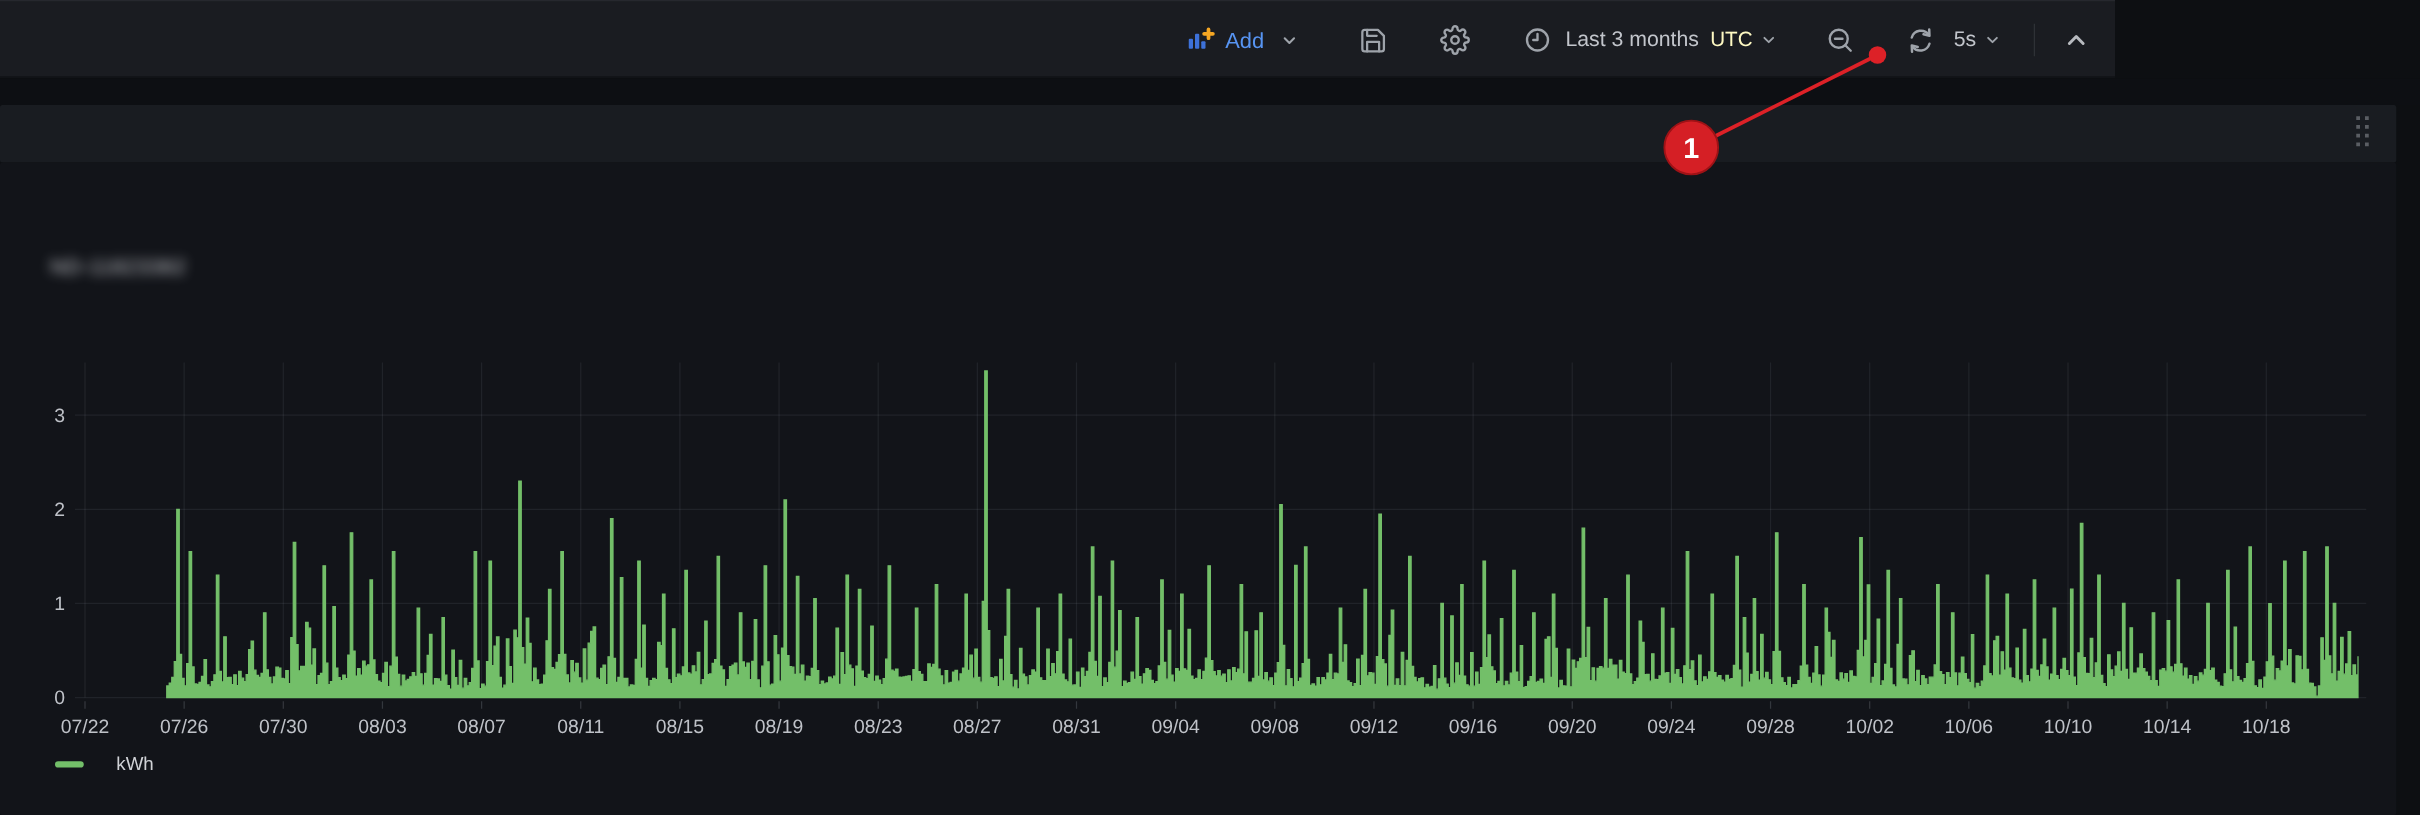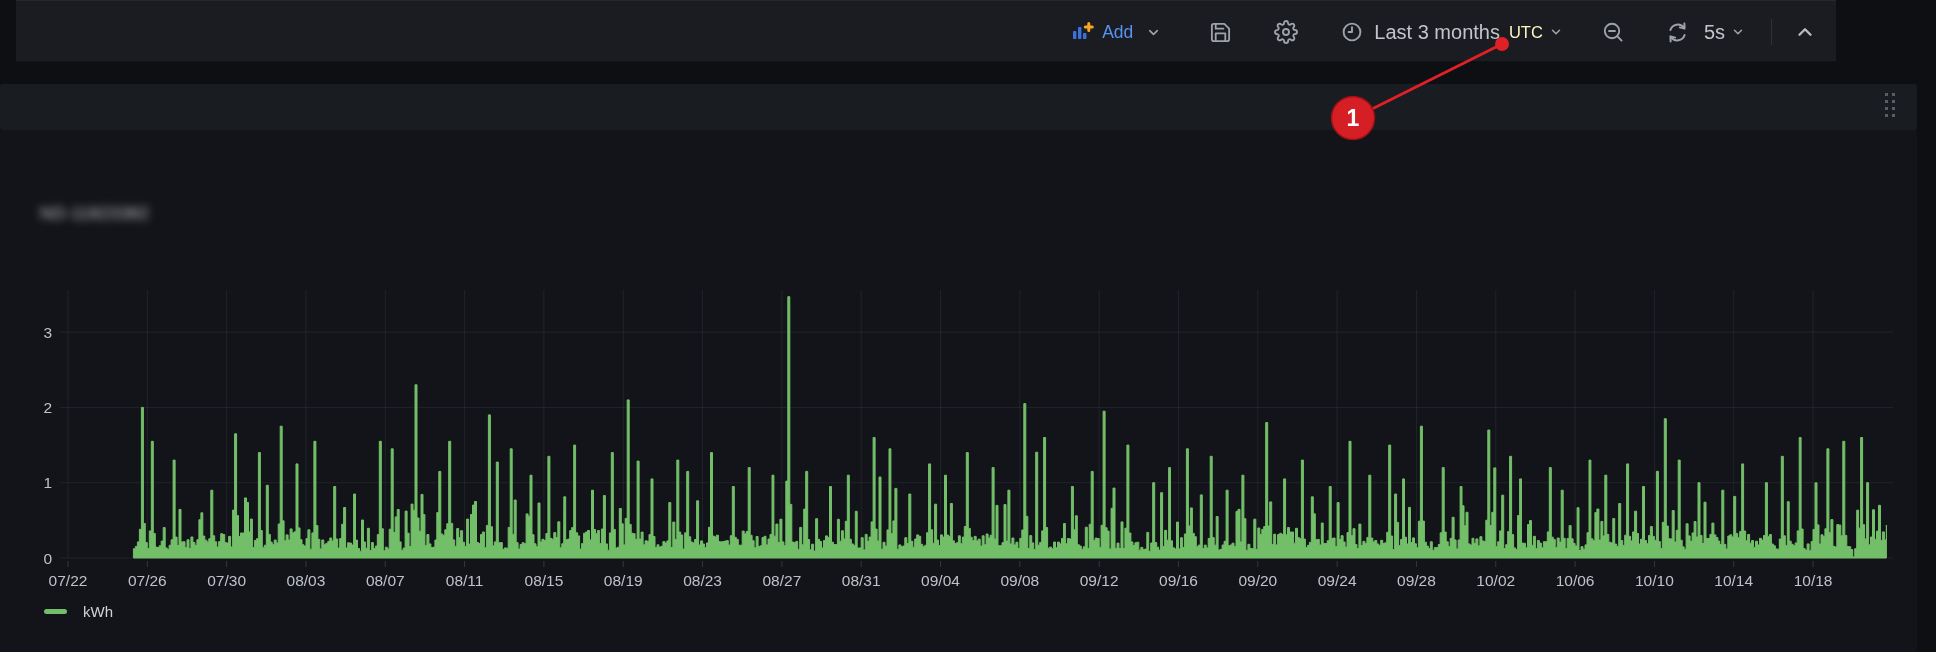--- a/index.html
+++ b/index.html
@@ -1,28 +1,28 @@
 <!DOCTYPE html>
 <html><head>
 <meta charset="utf-8">
 <style>
   html,body{margin:0;padding:0;background:#0d0f12;}
   .screen{position:relative;width:1936px;height:652px;overflow:hidden;
           background:#0d0f12;font-family:"Liberation Sans",sans-serif;
           -webkit-font-smoothing:antialiased;}
   
-  .toolbar{position:absolute;left:16px;top:0;width:1820px;height:62px;
+  .toolbar{position:absolute;left:0;top:0;width:1692px;height:62px;
            background:#1a1c21;border-top:1px solid #26282e;border-bottom:1px solid #101216;
            box-sizing:border-box;}
   .tb-right{position:absolute;right:0;top:0;height:62px;display:flex;align-items:center;
             padding-right:20px;}
   .tb-btn{display:flex;align-items:center;background:transparent;border:none;cursor:pointer;
           color:#9ea3aa;padding:0;font-family:inherit;}
   .tb-icon{display:inline-flex;align-items:center;justify-content:center;}
-  .tb-text{font-size:20px;color:#c2c5cb;}
+  .tb-text{font-size:17px;color:#c2c5cb;}
   .add-label{color:#5794f2;font-size:17.5px;font-weight:500;margin:0 7px 0 8px;}
   .utc{color:#fef9c3;font-size:16.5px;font-weight:500;margin-left:9px;}
   .caret{margin-left:6px;display:inline-flex;}
   .tb-divider{width:1px;height:26px;background:#2e3136;margin-left:26px;}
   .ml48{margin-left:48px}.ml42{margin-left:42px}.ml38{margin-left:38px}
   .ml40{margin-left:40px}.ml22{margin-left:22px}
   
   .gap-band{position:absolute;left:0;top:63px;width:1936px;height:21px;background:#0d0f13;}
   .row-band{position:absolute;left:0;top:84px;width:1917px;height:46px;background:#191c21;
             border-radius:2px;}
@@ -30,21 +30,21 @@
                grid-template-columns:3px 3px;grid-auto-rows:3px;gap:4px;cursor:move;}
   .drag-handle span{width:3px;height:3px;background:#5a5d63;}
   
   .main-panel{position:absolute;left:0;top:130px;width:1917px;height:522px;
               background:#121419;border-radius:2px;}
   .panel-title{position:absolute;left:40px;top:74px;font-size:17px;font-weight:500;
                color:#c9cbd1;letter-spacing:.4px;filter:blur(4.5px);opacity:.95;cursor:pointer;}
   #chart-svg{position:absolute;left:0;top:0;}
   .legend{position:absolute;left:44px;top:473px;display:flex;align-items:center;cursor:pointer;}
   .legend-swatch{width:23px;height:5px;border-radius:3px;}
-  .legend-label{margin-left:16px;font-size:15px;color:#d0d2d6;}
+  .legend-label{margin-left:26px;font-size:15px;color:#d0d2d6;}
   
   .annot{position:absolute;left:0;top:0;pointer-events:none;z-index:30;}
 </style>
 </head>
 <body>
 
 <div class="screen">
 
   <div class="toolbar">
     <div class="tb-right">

